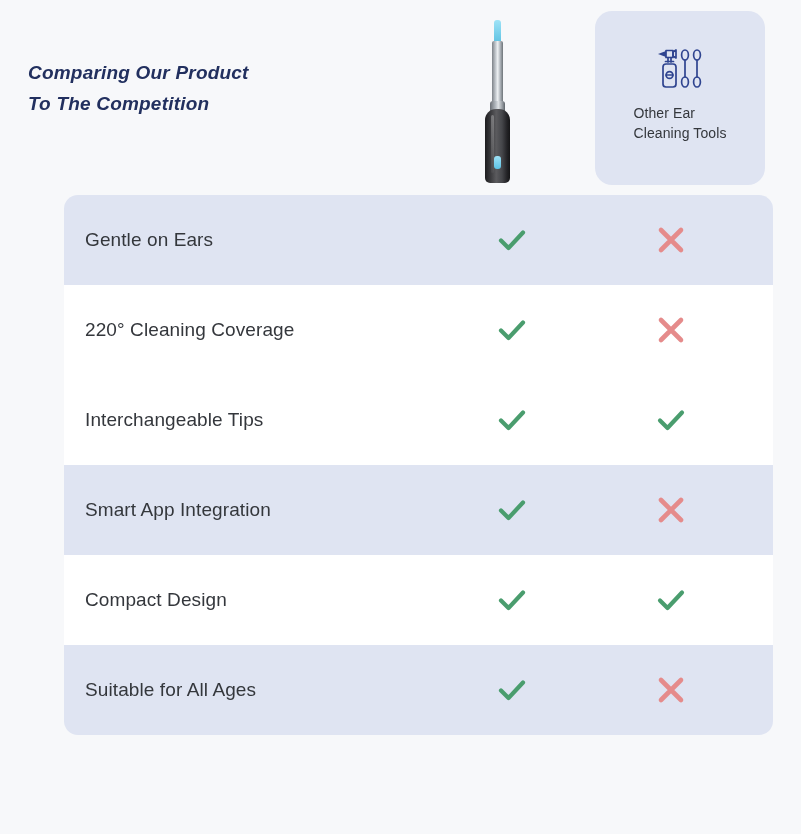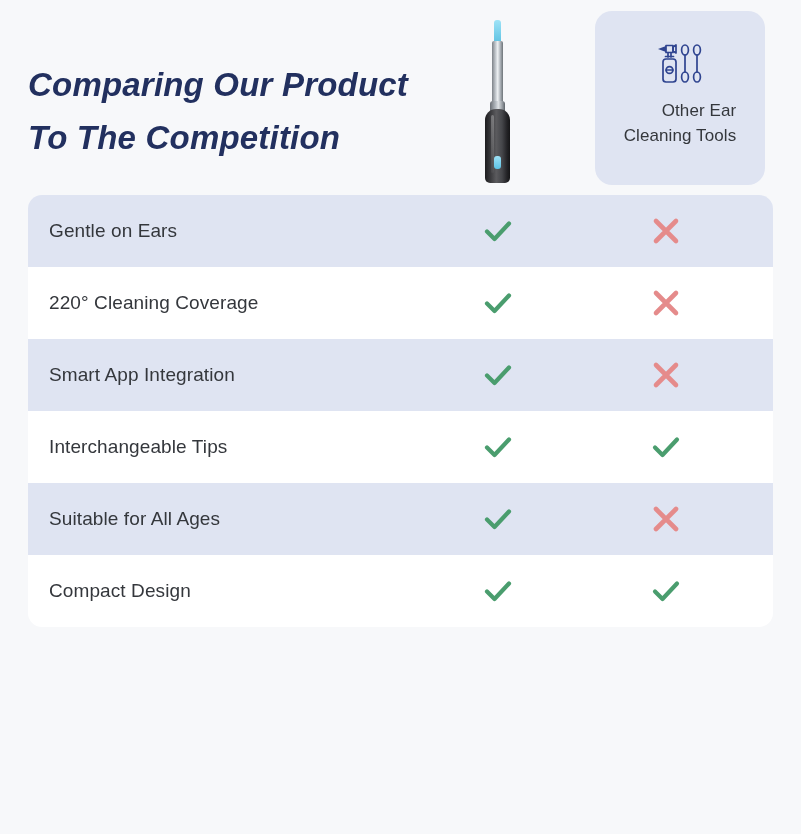--- a/index.html
+++ b/index.html
@@ -9,21 +9,21 @@
     font-family:"Liberation Sans", sans-serif;
     overflow:hidden;
   }
   .page { position:relative; width:801px; height:834px; background:#f7f8fa; }
 
   
   .header { position:absolute; left:0; top:0; width:801px; height:195px; }
 
   .title {
     position:absolute; left:28px; top:58px; width:400px;
-    font-size:33px; font-style:italic; font-weight:700;
+    font-size:19px; font-style:italic; font-weight:700;
     color:#22305f; line-height:1.62; letter-spacing:.2px;
     white-space:pre-line;
   }
 
   
   .our-col {
     position:absolute; left:437px; top:0; width:122px; height:195px;
     display:flex; align-items:center; justify-content:center;
   }
   .device { position:relative; width:60px; height:170px; }
@@ -63,29 +63,30 @@
     position:absolute; left:559px; top:0; width:242px; height:195px;
     display:flex; align-items:center; justify-content:center;
   }
   .other-card {
     width:170px; height:174px; background:#dfe4f2; border-radius:17px;
     display:flex; flex-direction:column; align-items:center; justify-content:center;
     gap:14px; padding-bottom:4px;
   }
   .other-card svg { display:block; }
   .other-card .lbl {
-    font-size:17px; color:#34373c; text-align:right; line-height:1.42;
+    font-size:14px; color:#34373c; text-align:left; line-height:1.42;
     white-space:pre-line; letter-spacing:.1px;
   }
 
   
   .rows { position:absolute; left:28px; top:195px; width:745px; }
   .row {
-    position:relative; display:flex; align-items:center; height:72px;
+    position:relative; display:flex; align-items:center; height:90px;
     background:#ffffff;
+    margin-left:36px;
   }
   .row.alt { background:#dfe4f2; }
   .row:first-child { border-radius:14px 14px 0 0; }
   .row:last-child  { border-radius:0 0 14px 14px; }
 
   .feat {
     width:409px; padding-left:21px;
     font-size:19px; color:#34373c; letter-spacing:.1px;
   }
   .mark { width:122px; display:flex; align-items:center; justify-content:center; }
@@ -168,71 +169,71 @@
             <path d="M6 17.5 L13.5 25 L28 9.5"></path>
           </svg>
       </div>
       <div class="mark other">
         <svg width="30" height="30" viewBox="0 0 30 30" fill="none" stroke="#e58b8b" stroke-width="4.6" stroke-linecap="round">
             <path d="M5 5 L25 25 M25 5 L5 25"></path>
           </svg>
       </div>
     </div>
 
+    <div class="row">
+      <div class="feat">Interchangeable Tips</div>
+      <div class="mark ours">
+        <svg width="34" height="34" viewBox="0 0 34 34" fill="none" stroke="#4a9d6e" stroke-width="4.2" stroke-linecap="round" stroke-linejoin="round">
+            <path d="M6 17.5 L13.5 25 L28 9.5"></path>
+          </svg>
+      </div>
+      <div class="mark other">
+        <svg width="34" height="34" viewBox="0 0 34 34" fill="none" stroke="#4a9d6e" stroke-width="4.2" stroke-linecap="round" stroke-linejoin="round">
+            <path d="M6 17.5 L13.5 25 L28 9.5"></path>
+          </svg>
+      </div>
+    </div>
+
     <div class="row alt">
       <div class="feat">Smart App Integration</div>
       <div class="mark ours">
         <svg width="34" height="34" viewBox="0 0 34 34" fill="none" stroke="#4a9d6e" stroke-width="4.2" stroke-linecap="round" stroke-linejoin="round">
             <path d="M6 17.5 L13.5 25 L28 9.5"></path>
           </svg>
       </div>
       <div class="mark other">
         <svg width="30" height="30" viewBox="0 0 30 30" fill="none" stroke="#e58b8b" stroke-width="4.6" stroke-linecap="round">
             <path d="M5 5 L25 25 M25 5 L5 25"></path>
           </svg>
       </div>
     </div>
 
+
     <div class="row">
-      <div class="feat">Interchangeable Tips</div>
-      <div class="mark ours">
-        <svg width="34" height="34" viewBox="0 0 34 34" fill="none" stroke="#4a9d6e" stroke-width="4.2" stroke-linecap="round" stroke-linejoin="round">
-            <path d="M6 17.5 L13.5 25 L28 9.5"></path>
-          </svg>
-      </div>
-      <div class="mark other">
-        <svg width="34" height="34" viewBox="0 0 34 34" fill="none" stroke="#4a9d6e" stroke-width="4.2" stroke-linecap="round" stroke-linejoin="round">
-            <path d="M6 17.5 L13.5 25 L28 9.5"></path>
-          </svg>
-      </div>
-    </div>
-
+      <div class="feat">Compact Design</div>
+      <div class="mark ours">
+        <svg width="34" height="34" viewBox="0 0 34 34" fill="none" stroke="#4a9d6e" stroke-width="4.2" stroke-linecap="round" stroke-linejoin="round">
+            <path d="M6 17.5 L13.5 25 L28 9.5"></path>
+          </svg>
+      </div>
+      <div class="mark other">
+        <svg width="34" height="34" viewBox="0 0 34 34" fill="none" stroke="#4a9d6e" stroke-width="4.2" stroke-linecap="round" stroke-linejoin="round">
+            <path d="M6 17.5 L13.5 25 L28 9.5"></path>
+          </svg>
+      </div>
+    </div>
 
     <div class="row alt">
       <div class="feat">Suitable for All Ages</div>
       <div class="mark ours">
         <svg width="34" height="34" viewBox="0 0 34 34" fill="none" stroke="#4a9d6e" stroke-width="4.2" stroke-linecap="round" stroke-linejoin="round">
             <path d="M6 17.5 L13.5 25 L28 9.5"></path>
           </svg>
       </div>
       <div class="mark other">
         <svg width="30" height="30" viewBox="0 0 30 30" fill="none" stroke="#e58b8b" stroke-width="4.6" stroke-linecap="round">
             <path d="M5 5 L25 25 M25 5 L5 25"></path>
           </svg>
       </div>
     </div>
 
-    <div class="row">
-      <div class="feat">Compact Design</div>
-      <div class="mark ours">
-        <svg width="34" height="34" viewBox="0 0 34 34" fill="none" stroke="#4a9d6e" stroke-width="4.2" stroke-linecap="round" stroke-linejoin="round">
-            <path d="M6 17.5 L13.5 25 L28 9.5"></path>
-          </svg>
-      </div>
-      <div class="mark other">
-        <svg width="34" height="34" viewBox="0 0 34 34" fill="none" stroke="#4a9d6e" stroke-width="4.2" stroke-linecap="round" stroke-linejoin="round">
-            <path d="M6 17.5 L13.5 25 L28 9.5"></path>
-          </svg>
-      </div>
-    </div>
-
   </div>
 </div>
 
 </body></html>

